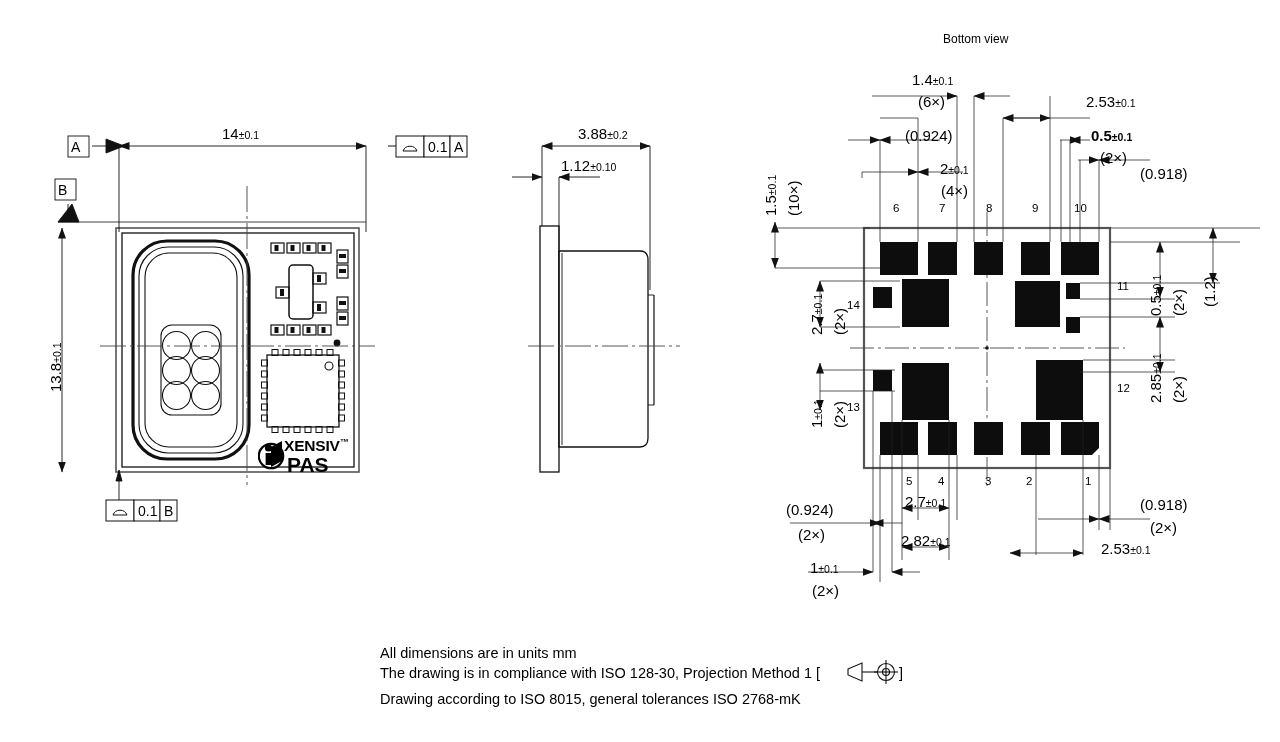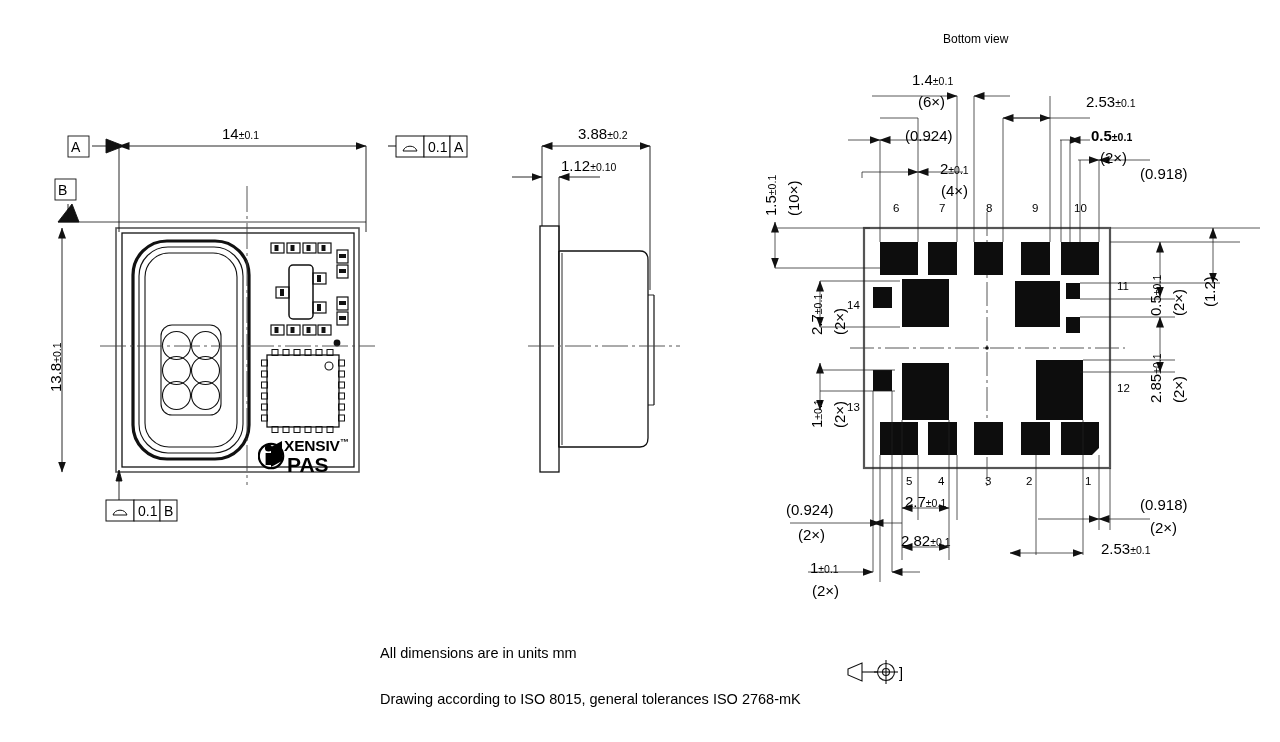--- a/index.html
+++ b/index.html
@@ -435,16 +435,17 @@
 
   <div class="lbl dimtext" style="left:810px; top:560px;"><span>1</span><span class="tol">±0.1</span></div>
   <div class="lbl dimtext" style="left:812px; top:583px;">(2×)</div>
 
   <div class="lbl dimtext" style="left:1140px; top:497px;">(0.918)</div>
   <div class="lbl dimtext" style="left:1150px; top:520px;">(2×)</div>
 
   <div class="lbl dimtext" style="left:1101px; top:541px;"><span>2.53</span><span class="tol">±0.1</span></div>
 
   <div class="note" style="left:380px; top:645px;">All dimensions are in units mm</div>
+  <div class="note" style="left:380px; top:665px;"><span>The drawing is in compliance with ISO 128-30, Projection Method 1 [</span></div>
   <div class="note" style="left:899px; top:665px;">]</div>
   <div class="note" style="left:380px; top:691px;">Drawing according to ISO 8015, general tolerances ISO 2768-mK</div>
 
 </div>
 
 </body></html>

